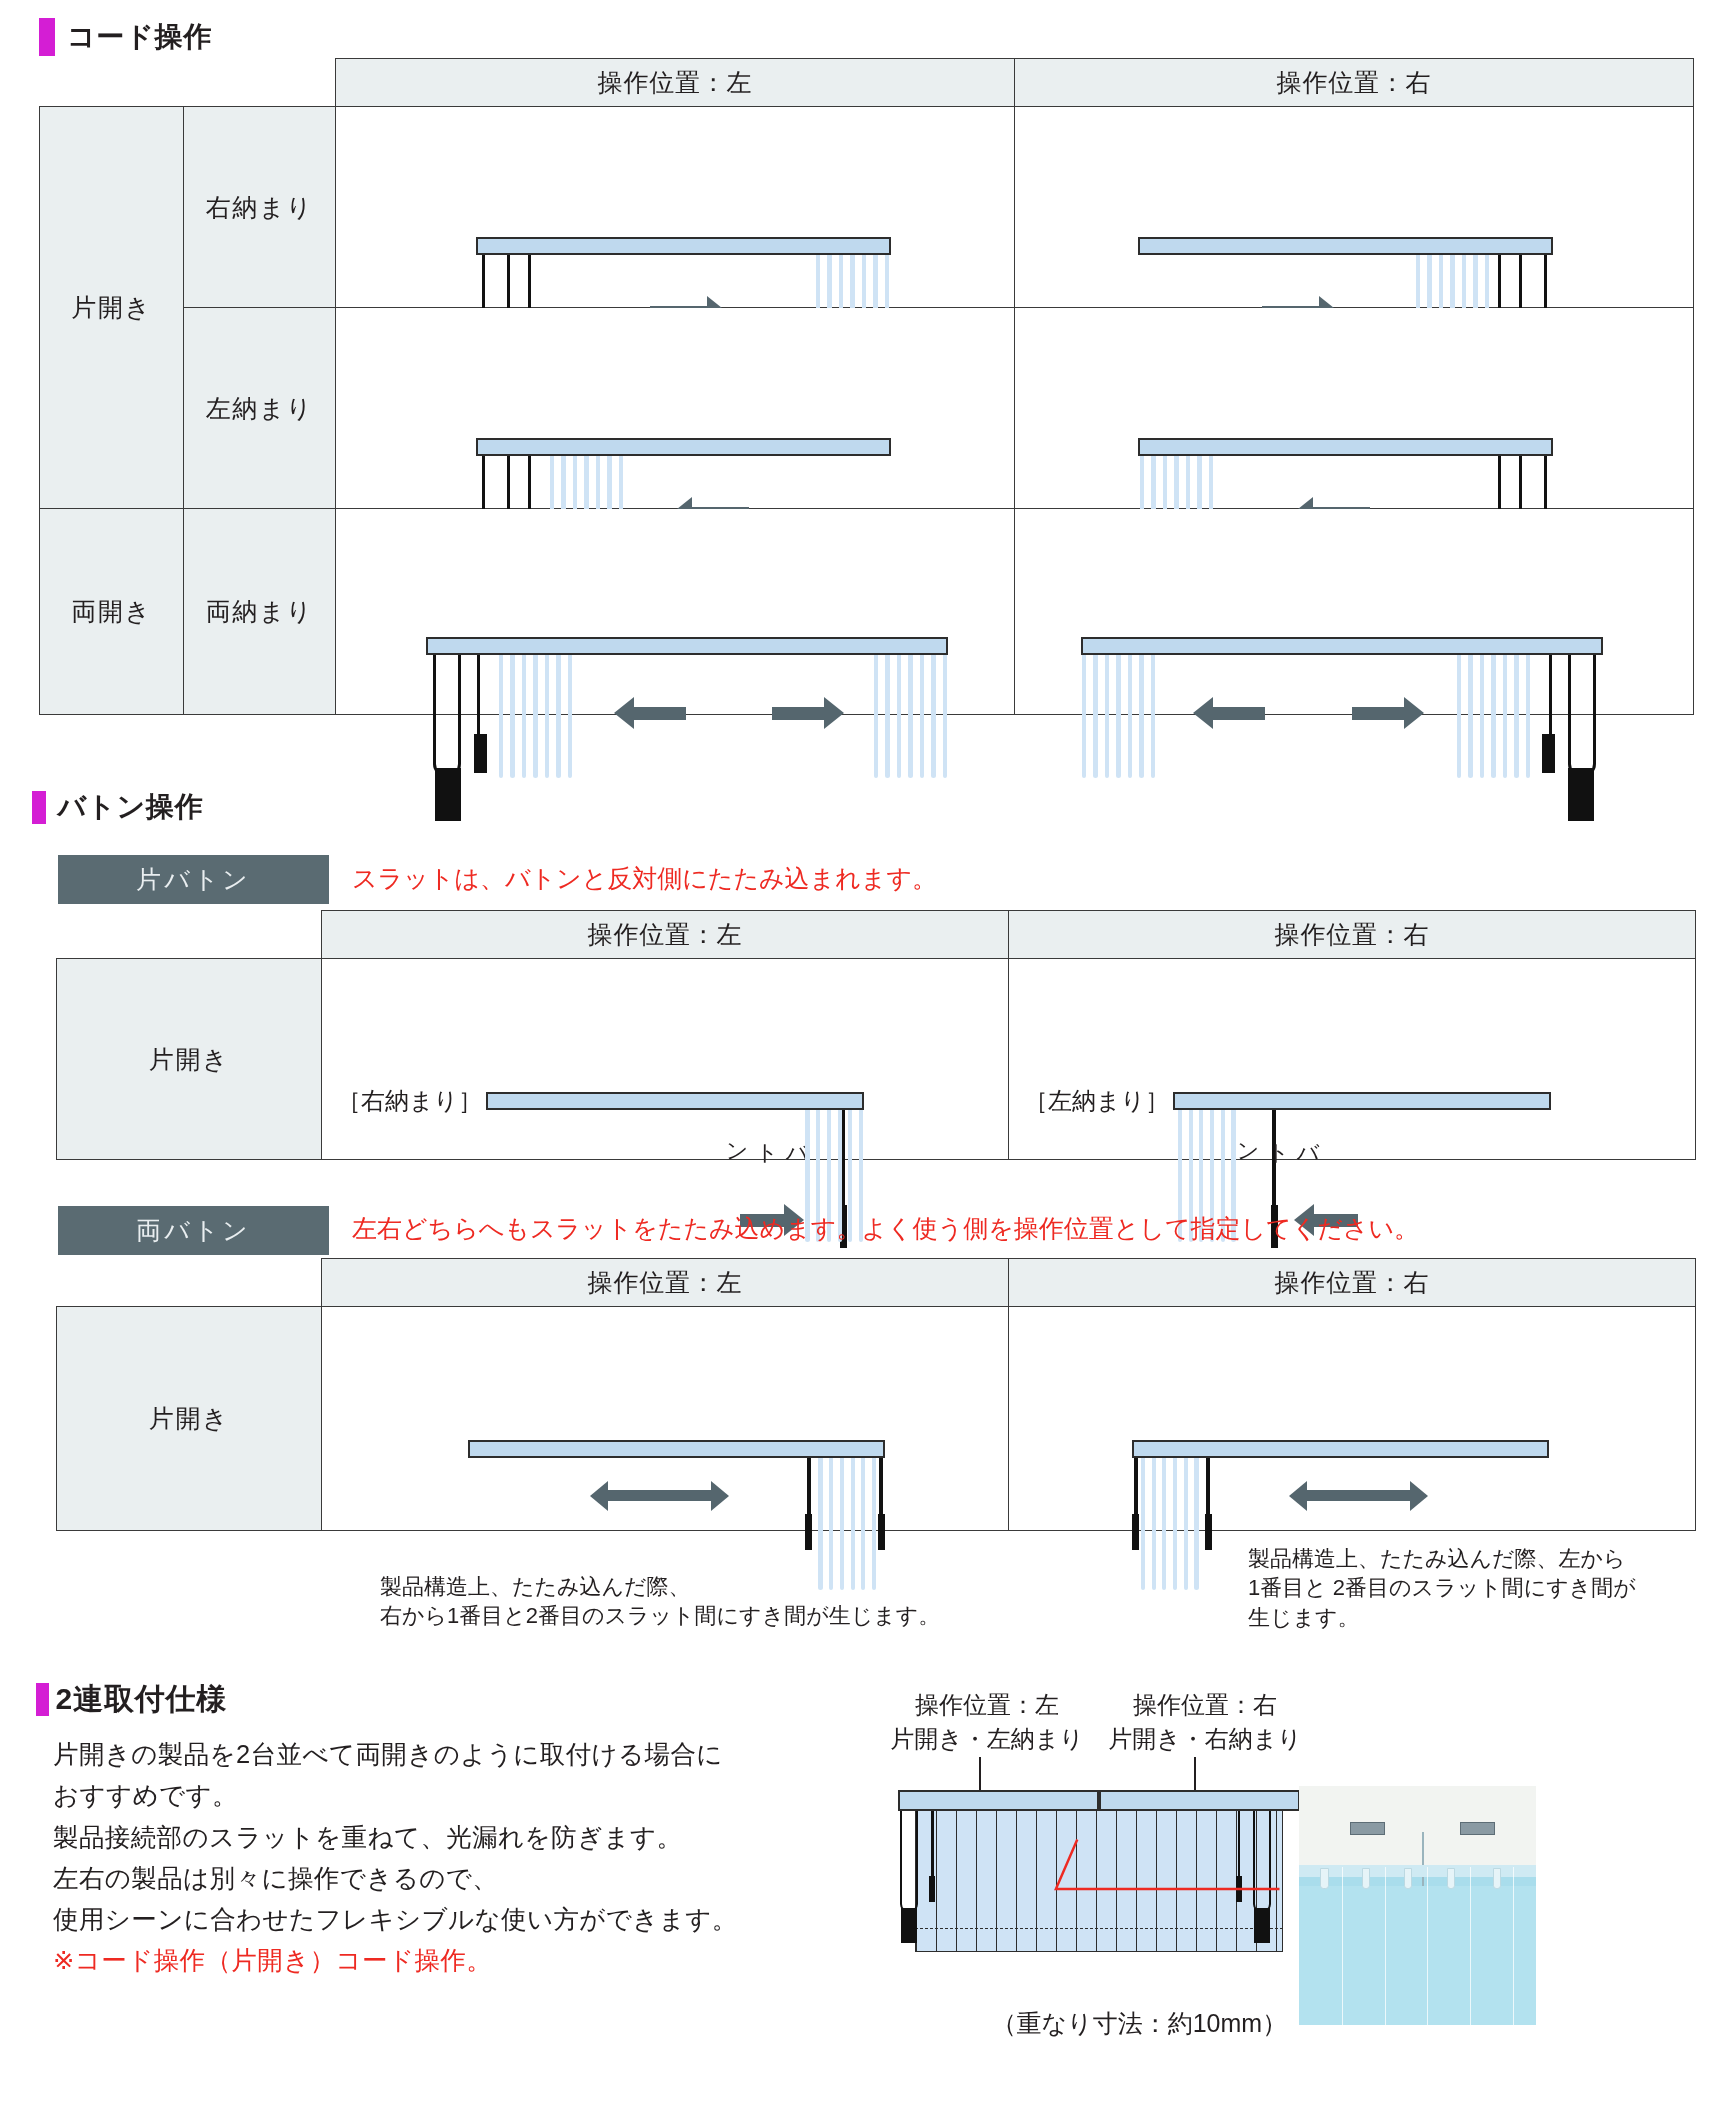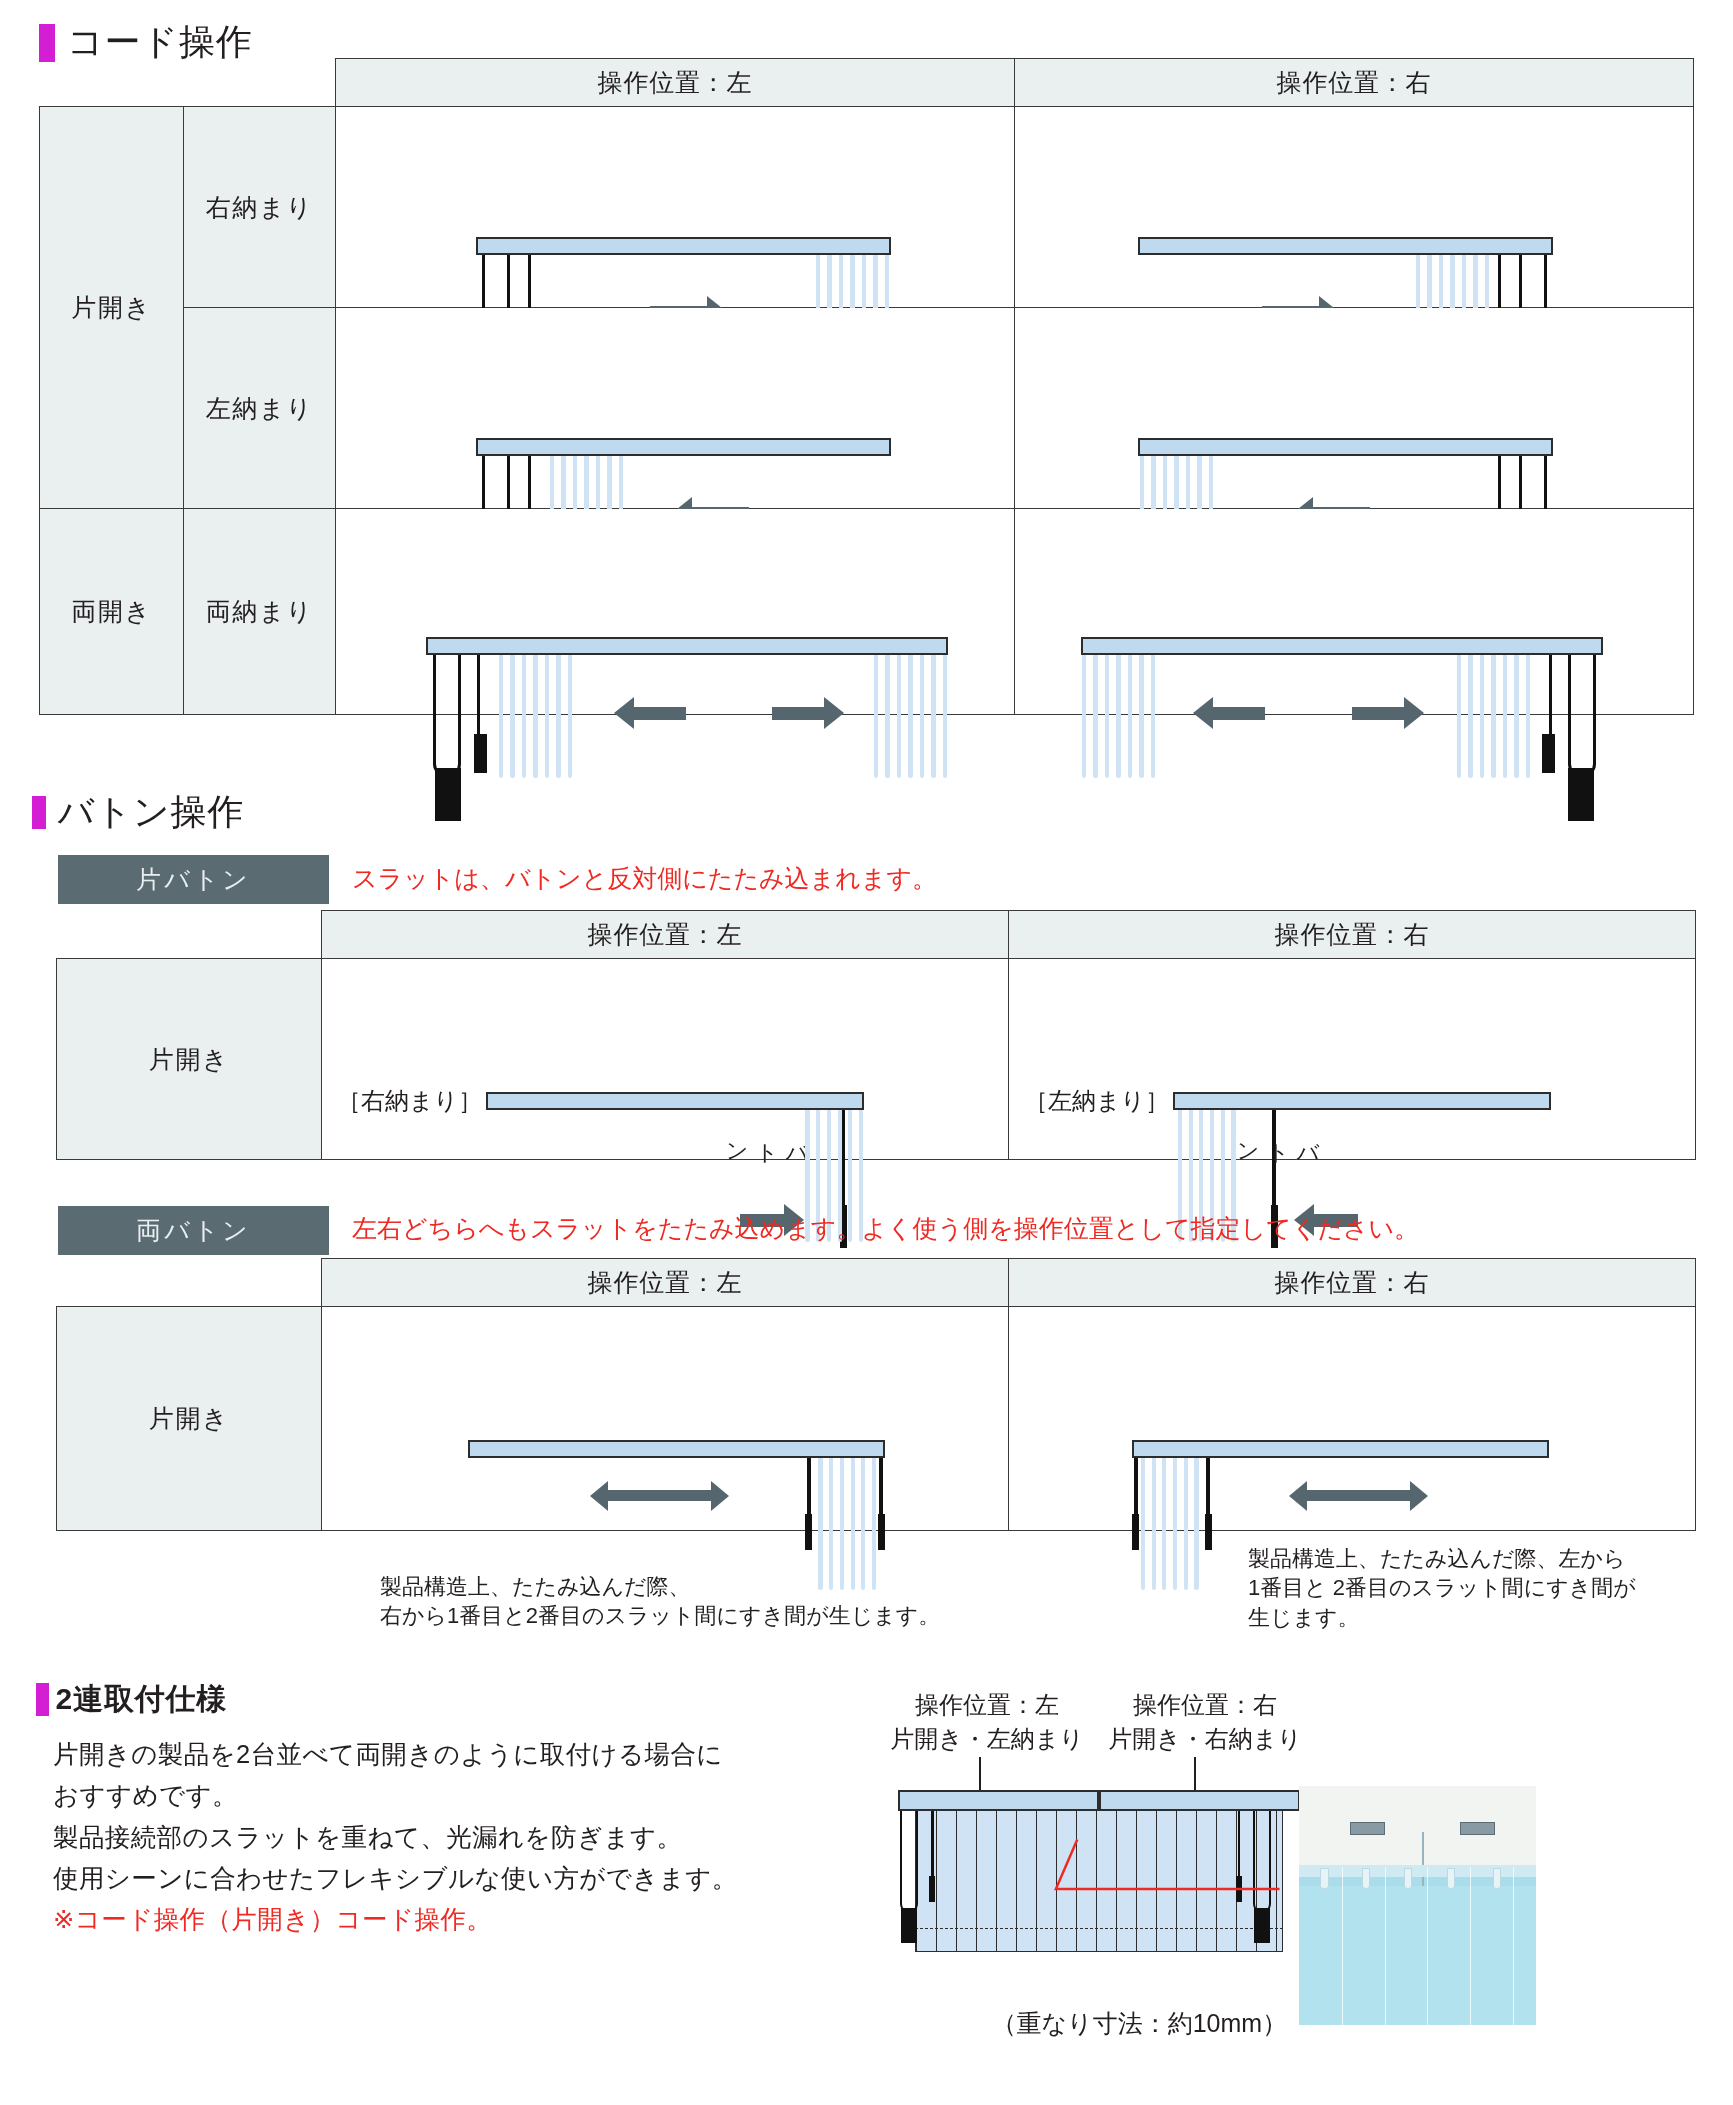--- a/index.html
+++ b/index.html
@@ -14,21 +14,21 @@
   }
 
   
   .sec-head {
     display:flex; align-items:center; gap:11.5px;
   }
   .sec-bullet {
     width:16.4px; height:38px; background:#d41ed4; flex:none;
   }
   .sec-bullet.small { height:33px; width:14px; }
-  .sec-title { font-size:36px; letter-spacing:0.8px; font-weight:400; }
+  .sec-title { font-size:28px; letter-spacing:0.8px; font-weight:700; }
   .sec-title.bold { font-weight:600; font-size:30px; }
 
   
   table.grid {
     border-collapse: collapse;
     table-layout: fixed;
   }
   table.grid td, table.grid th {
     border: 1.2px solid #3a3a3a;
     padding: 0;
@@ -437,20 +437,21 @@
 
 <div class="sec-head" style="position:absolute; left:36px; top:1679px; gap:6.6px;">
   <div class="sec-bullet" style="height:33px; width:13px;"></div>
   <div class="sec-title bold">2連取付仕様</div>
 </div>
 
 <div class="body-text" style="position:absolute; left:53px; top:1734px; width:765px;">
   <div>片開きの製品を2台並べて両開きのように取付ける場合に</div>
   <div>おすすめです。</div>
   <div>製品接続部のスラットを重ねて、光漏れを防ぎます。</div>
+  <div>左右の製品は別々に操作できるので、</div>
   <div>使用シーンに合わせたフレキシブルな使い方ができます。</div>
   <div class="red">※コード操作（片開き）コード操作。</div>
 </div>
 
 <div style="position:absolute; left:877px; top:1688px; width:220px; text-align:center; font-size:24px; line-height:1.4;">
   <div>操作位置：左</div>
   <div>片開き・左納まり</div>
 </div>
 <div style="position:absolute; left:1095px; top:1688px; width:220px; text-align:center; font-size:24px; line-height:1.4;">
   <div>操作位置：右</div>

